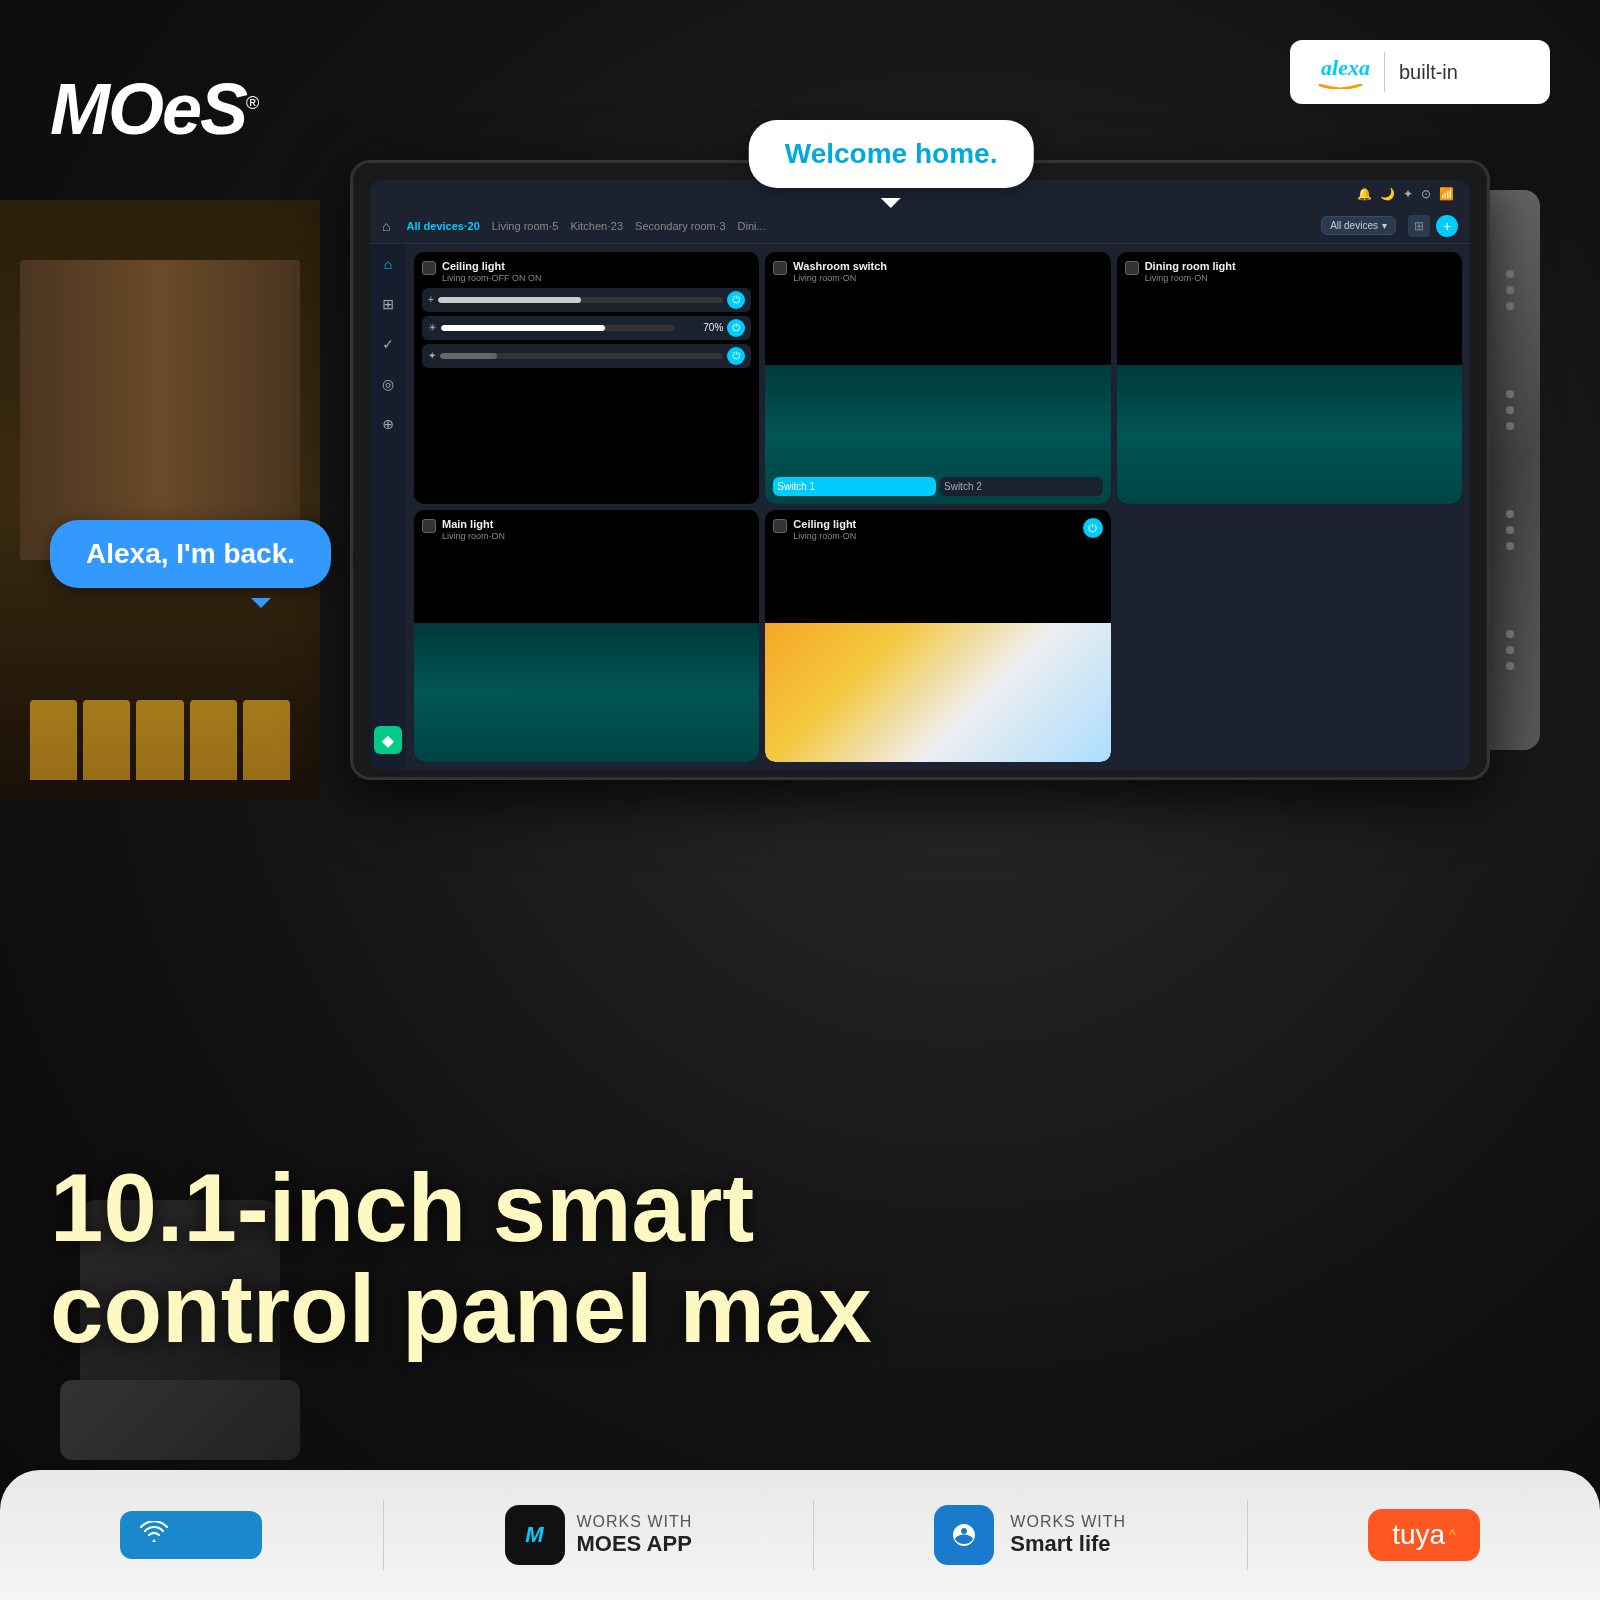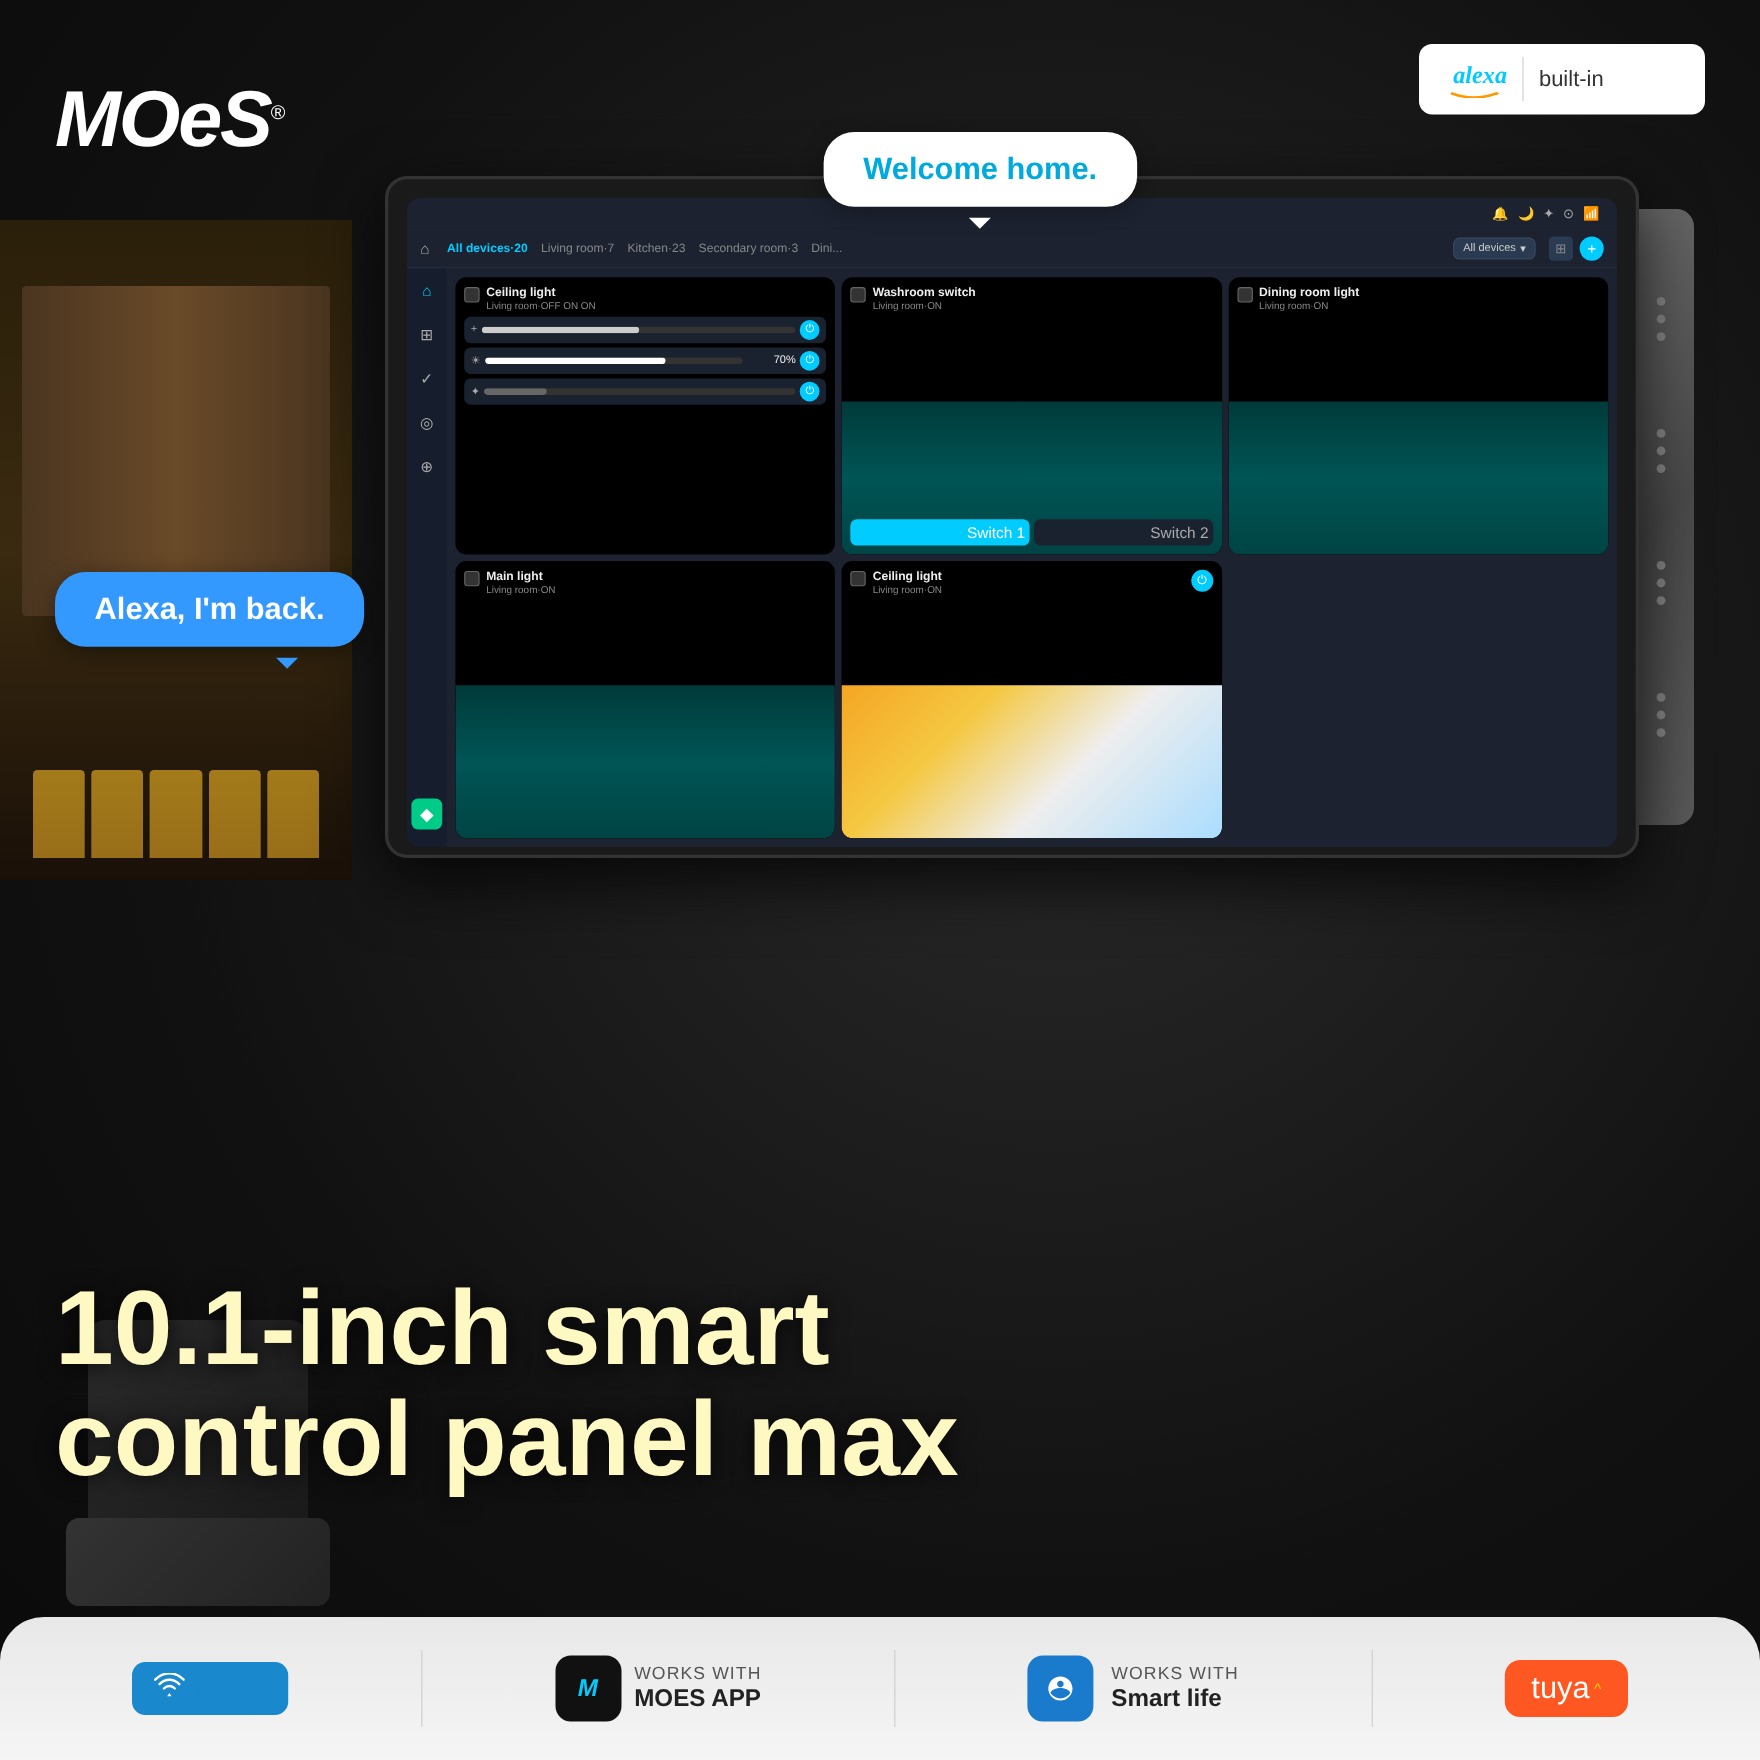--- a/index.html
+++ b/index.html
@@ -448,22 +448,22 @@
       gap: 4px;
       margin-top: auto;
       z-index: 2;
       position: relative;
     }
     .switch-btn {
       flex: 1;
       padding: 4px;
       background: #1a2230;
       border-radius: 6px;
-      text-align: right;
-      font-size: 14px;
+      text-align: left;
+      font-size: 10px;
       color: #aaa;
       cursor: pointer;
     }
     .switch-btn.active {
       background: #00ccff;
       color: white;
     }
 
     
     .card-teal-bg {
@@ -753,21 +753,21 @@
         <span class="status-icon">🔔</span>
         <span class="status-icon">🌙</span>
         <span class="status-icon">✦</span>
         <span class="status-icon">⊙</span>
         <span class="status-icon">📶</span>
       </div>
 
       <div class="nav-bar">
         <span style="color:#aaa;font-size:14px;margin-right:4px;">⌂</span>
         <span class="nav-tab active">All devices·20</span>
-        <span class="nav-tab dim">Living room·7</span>
+        <span class="nav-tab dim">Living room·5</span>
         <span class="nav-tab dim">Kitchen·23</span>
         <span class="nav-tab dim">Secondary room·3</span>
         <span class="nav-tab dim">Dini...</span>
         <div class="nav-dropdown">
           <span>All devices</span>
           <span>▾</span>
         </div>
         <div class="nav-icons">
           <div class="nav-icon-gray">⊞</div>
           <div class="nav-icon-btn">+</div>

